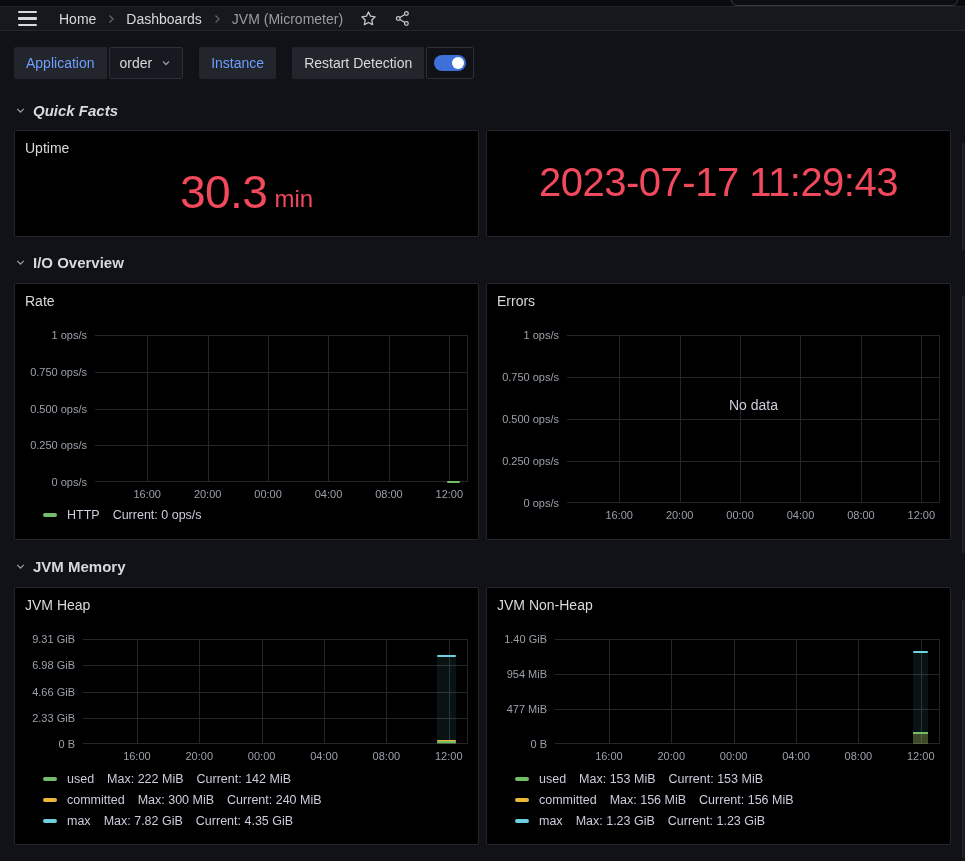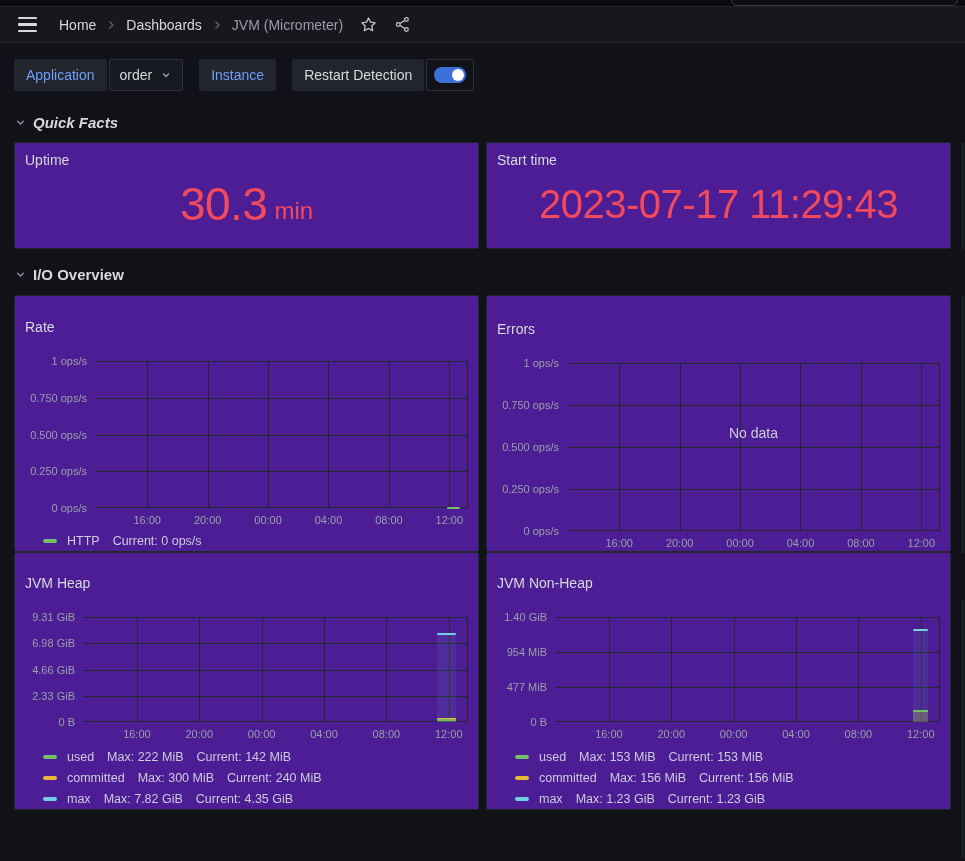--- a/index.html
+++ b/index.html
@@ -9,21 +9,21 @@
     background:#111217;
     font-family:"Liberation Sans","DejaVu Sans",sans-serif;
     color:#d8d9da;
     overflow:hidden;
   }
   
   .top-strip { height:7px; background:#0a0b0e; border-bottom:1px solid #222429; position:relative; overflow:hidden; }
   .cutoff-searchbox { position:absolute; left:731px; width:227px; top:-6px; height:12px;
     border:1px solid #393b41; border-radius:6px; background:#0d0e12; }
   
-  .navbar { height:36px; background:#17181d; border-bottom:1px solid #24262b;
+  .navbar { height:24px; background:#17181d; border-bottom:1px solid #24262b;
     display:flex; align-items:center; padding:0 18px; }
   .hamburger { background:none; border:none; cursor:pointer; display:flex; flex-direction:column; gap:4px; margin-right:22px; padding:2px 0; }
   .hamburger span { width:19px; height:2.4px; background:#d8d9da; border-radius:1px; display:block; }
   .breadcrumbs { display:flex; align-items:center; gap:9px; font-size:14px; }
   .crumb { color:#d8d9da; text-decoration:none; cursor:pointer; }
   .crumb.current { color:#9b9da4; cursor:default; }
   .crumb-sep { color:#62656c; display:flex; align-items:center; }
   .nav-iconbtn { background:none; border:none; cursor:pointer; color:#c7c9ce; display:flex; align-items:center; margin-left:17px; }
   .nav-iconbtn svg { width:17px; height:17px; }
   
@@ -42,21 +42,21 @@
   .pill { width:32px; height:16px; border-radius:9px; background:#3d71d9; position:relative; display:block; }
   .knob { position:absolute; top:2px; right:2px; width:12px; height:12px; border-radius:50%; background:#fff; display:block; }
   
   .section-header { display:flex; align-items:center; gap:6px; font-size:15px; font-weight:700; color:#d8d9da; cursor:pointer; height:22px; }
   .section-header svg { width:13px; height:13px; color:#9b9da4; }
   .sh-qf { margin:20px 0 9px;font-style:italic; }
   .sh-io { margin:14px 0 10px; }
   .sh-mem { margin:15px 0 10px; }
   
   .row { display:flex; gap:7px; }
-  .panel { flex:1; background:#4c1d95; border:1px solid #24262c; border-radius:2px; padding:8px 10px 0; display:flex; flex-direction:column; min-width:0;justify-content:flex-end; }
+  .panel { flex:1; background:#000000; border:1px solid #24262c; border-radius:2px; padding:8px 10px 0; display:flex; flex-direction:column; min-width:0; }
   .row-stats .panel { height:107px; }
   .row-charts .panel { height:257px; }
   .row-mem .panel { height:258px; }
   .panel-title { font-size:14px; font-weight:500; color:#d8d9da; height:19px; line-height:19px; cursor:pointer; }
   
   .stat-value { flex:1; display:flex; align-items:center; justify-content:center; padding-bottom:10px; }
   .stat-value .big { font-size:46px; font-weight:500; color:#f2495c; letter-spacing:-0.5px; }
   .stat-value .unit { font-size:24px; font-weight:500; color:#f2495c; margin-left:7px; padding-top:14px; }
   .stat-value .datetime { font-size:40px; font-weight:500; color:#f2495c; white-space:nowrap; letter-spacing:-0.5px; }
   
@@ -168,21 +168,20 @@
 
   <div class="row row-stats">
     <section class="panel">
       <h2 class="panel-title">Uptime</h2>
       <div class="stat-value">
         <span class="big">30.3</span>
         <span class="unit">min</span>
       </div>
     </section>
     <section class="panel">
-      <h2 class="panel-title">Start time</h2>
       <div class="stat-value">
         <span class="datetime">2023-07-17 11:29:43</span>
       </div>
     </section>
   </div>
 
   <div class="section-header sh-io">
     <svg viewBox="0 0 24 24" fill="none" stroke="currentColor" stroke-width="2.5">
         <polyline points="6 9 12 15 18 9"></polyline>
       </svg>
@@ -262,20 +261,26 @@
             <div class="xtick" style="left: 30.2%;">20:00</div>
             <div class="xtick" style="left: 46.4%;">00:00</div>
             <div class="xtick" style="left: 62.6%;">04:00</div>
             <div class="xtick" style="left: 78.8%;">08:00</div>
             <div class="xtick" style="left: 95%;">12:00</div>
           </div>
       </div>
     </section>
   </div>
 
+  <div class="section-header sh-mem">
+    <svg viewBox="0 0 24 24" fill="none" stroke="currentColor" stroke-width="2.5">
+        <polyline points="6 9 12 15 18 9"></polyline>
+      </svg>
+    <span>JVM Memory</span>
+  </div>
 
   <div class="row row-mem">
     <section class="panel">
       <h2 class="panel-title">JVM Heap</h2>
       <div class="chart chart--mem">
         <div class="y-col">
             <div class="ytick" style="top: 0%;">9.31 GiB</div>
             <div class="ytick" style="top: 25%;">6.98 GiB</div>
             <div class="ytick" style="top: 50%;">4.66 GiB</div>
             <div class="ytick" style="top: 75%;">2.33 GiB</div>

